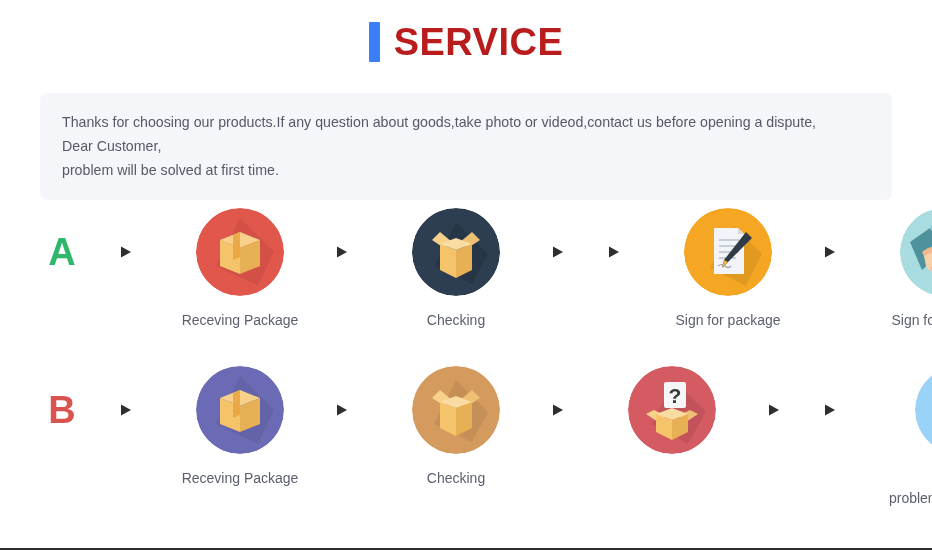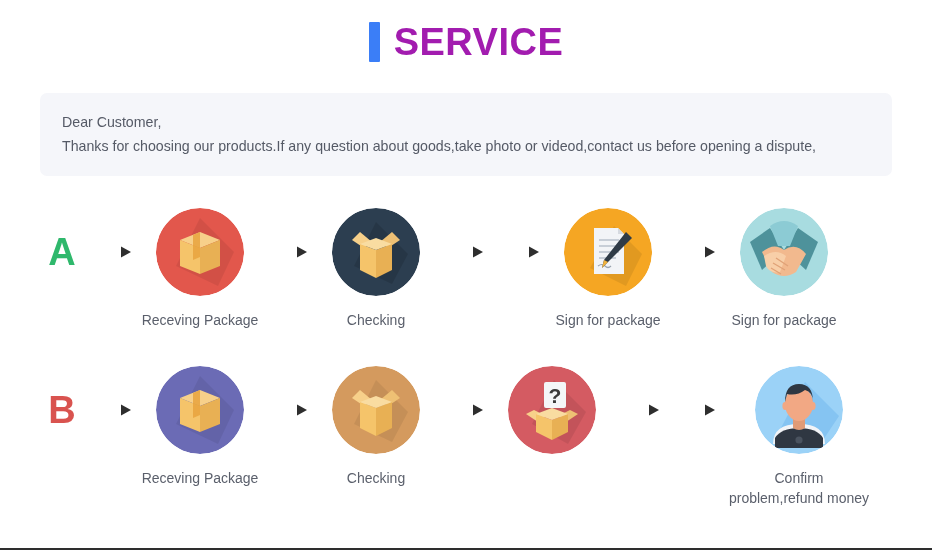--- a/index.html
+++ b/index.html
@@ -27,21 +27,21 @@
   }
   .title-bar {
     width: 11px; height: 40px;
     background: #3b7ef7;
     border-radius: 1px;
   }
   .title-text {
     font-size: 38px;
     font-weight: bold;
     letter-spacing: 0.5px;
-    color: #a21caf;
+    color: #b91c1c;
   }
 
   
   .notice {
     position: absolute;
     left: 40px; top: 93px;
     width: 852px;
     background: #f5f6fa;
     border-radius: 7px;
     padding: 17px 22px 18px 22px;
@@ -84,20 +84,21 @@
     justify-content: center;
   }
   .arrow svg { display: block; }
 
   .step {
     flex: 0 0 auto;
     width: 120px;
     display: flex;
     flex-direction: column;
     align-items: center;
+    margin-left: 40px;
   }
   .icon-wrap {
     width: 88px; height: 88px;
     border-radius: 50%;
     overflow: hidden;
     position: relative;
   }
   .icon-wrap svg { display: block; width: 88px; height: 88px; }
   .step-label {
     margin-top: 14px;
@@ -114,22 +115,23 @@
 <body>
 
 <div class="page">
 
   <div class="title-row">
     <div class="title-bar"></div>
     <div class="title-text">SERVICE</div>
   </div>
 
   <div class="notice">
+    <p>Thanks for choosing our products.If any question about goods,take photo or videod,contact us before opening a dispute,</p>
     <p>Dear Customer,</p>
-    <p>Thanks for choosing our products.If any question about goods,take photo or videod,contact us before opening a dispute,</p>
+    <p>problem will be solved at first time.</p>
   </div>
 
   <div class="flow flow-a">
     <div class="letter letter-a">A</div>
     <div class="arrow">
       <svg viewBox="0 0 40 14" width="40" height="14">
           <defs>
             <linearGradient id="ga1" x1="0" y1="0" x2="1" y2="0">
               <stop offset="0" stop-color="#8a8a8a"></stop>
               <stop offset="1" stop-color="#2e2e2e"></stop>

